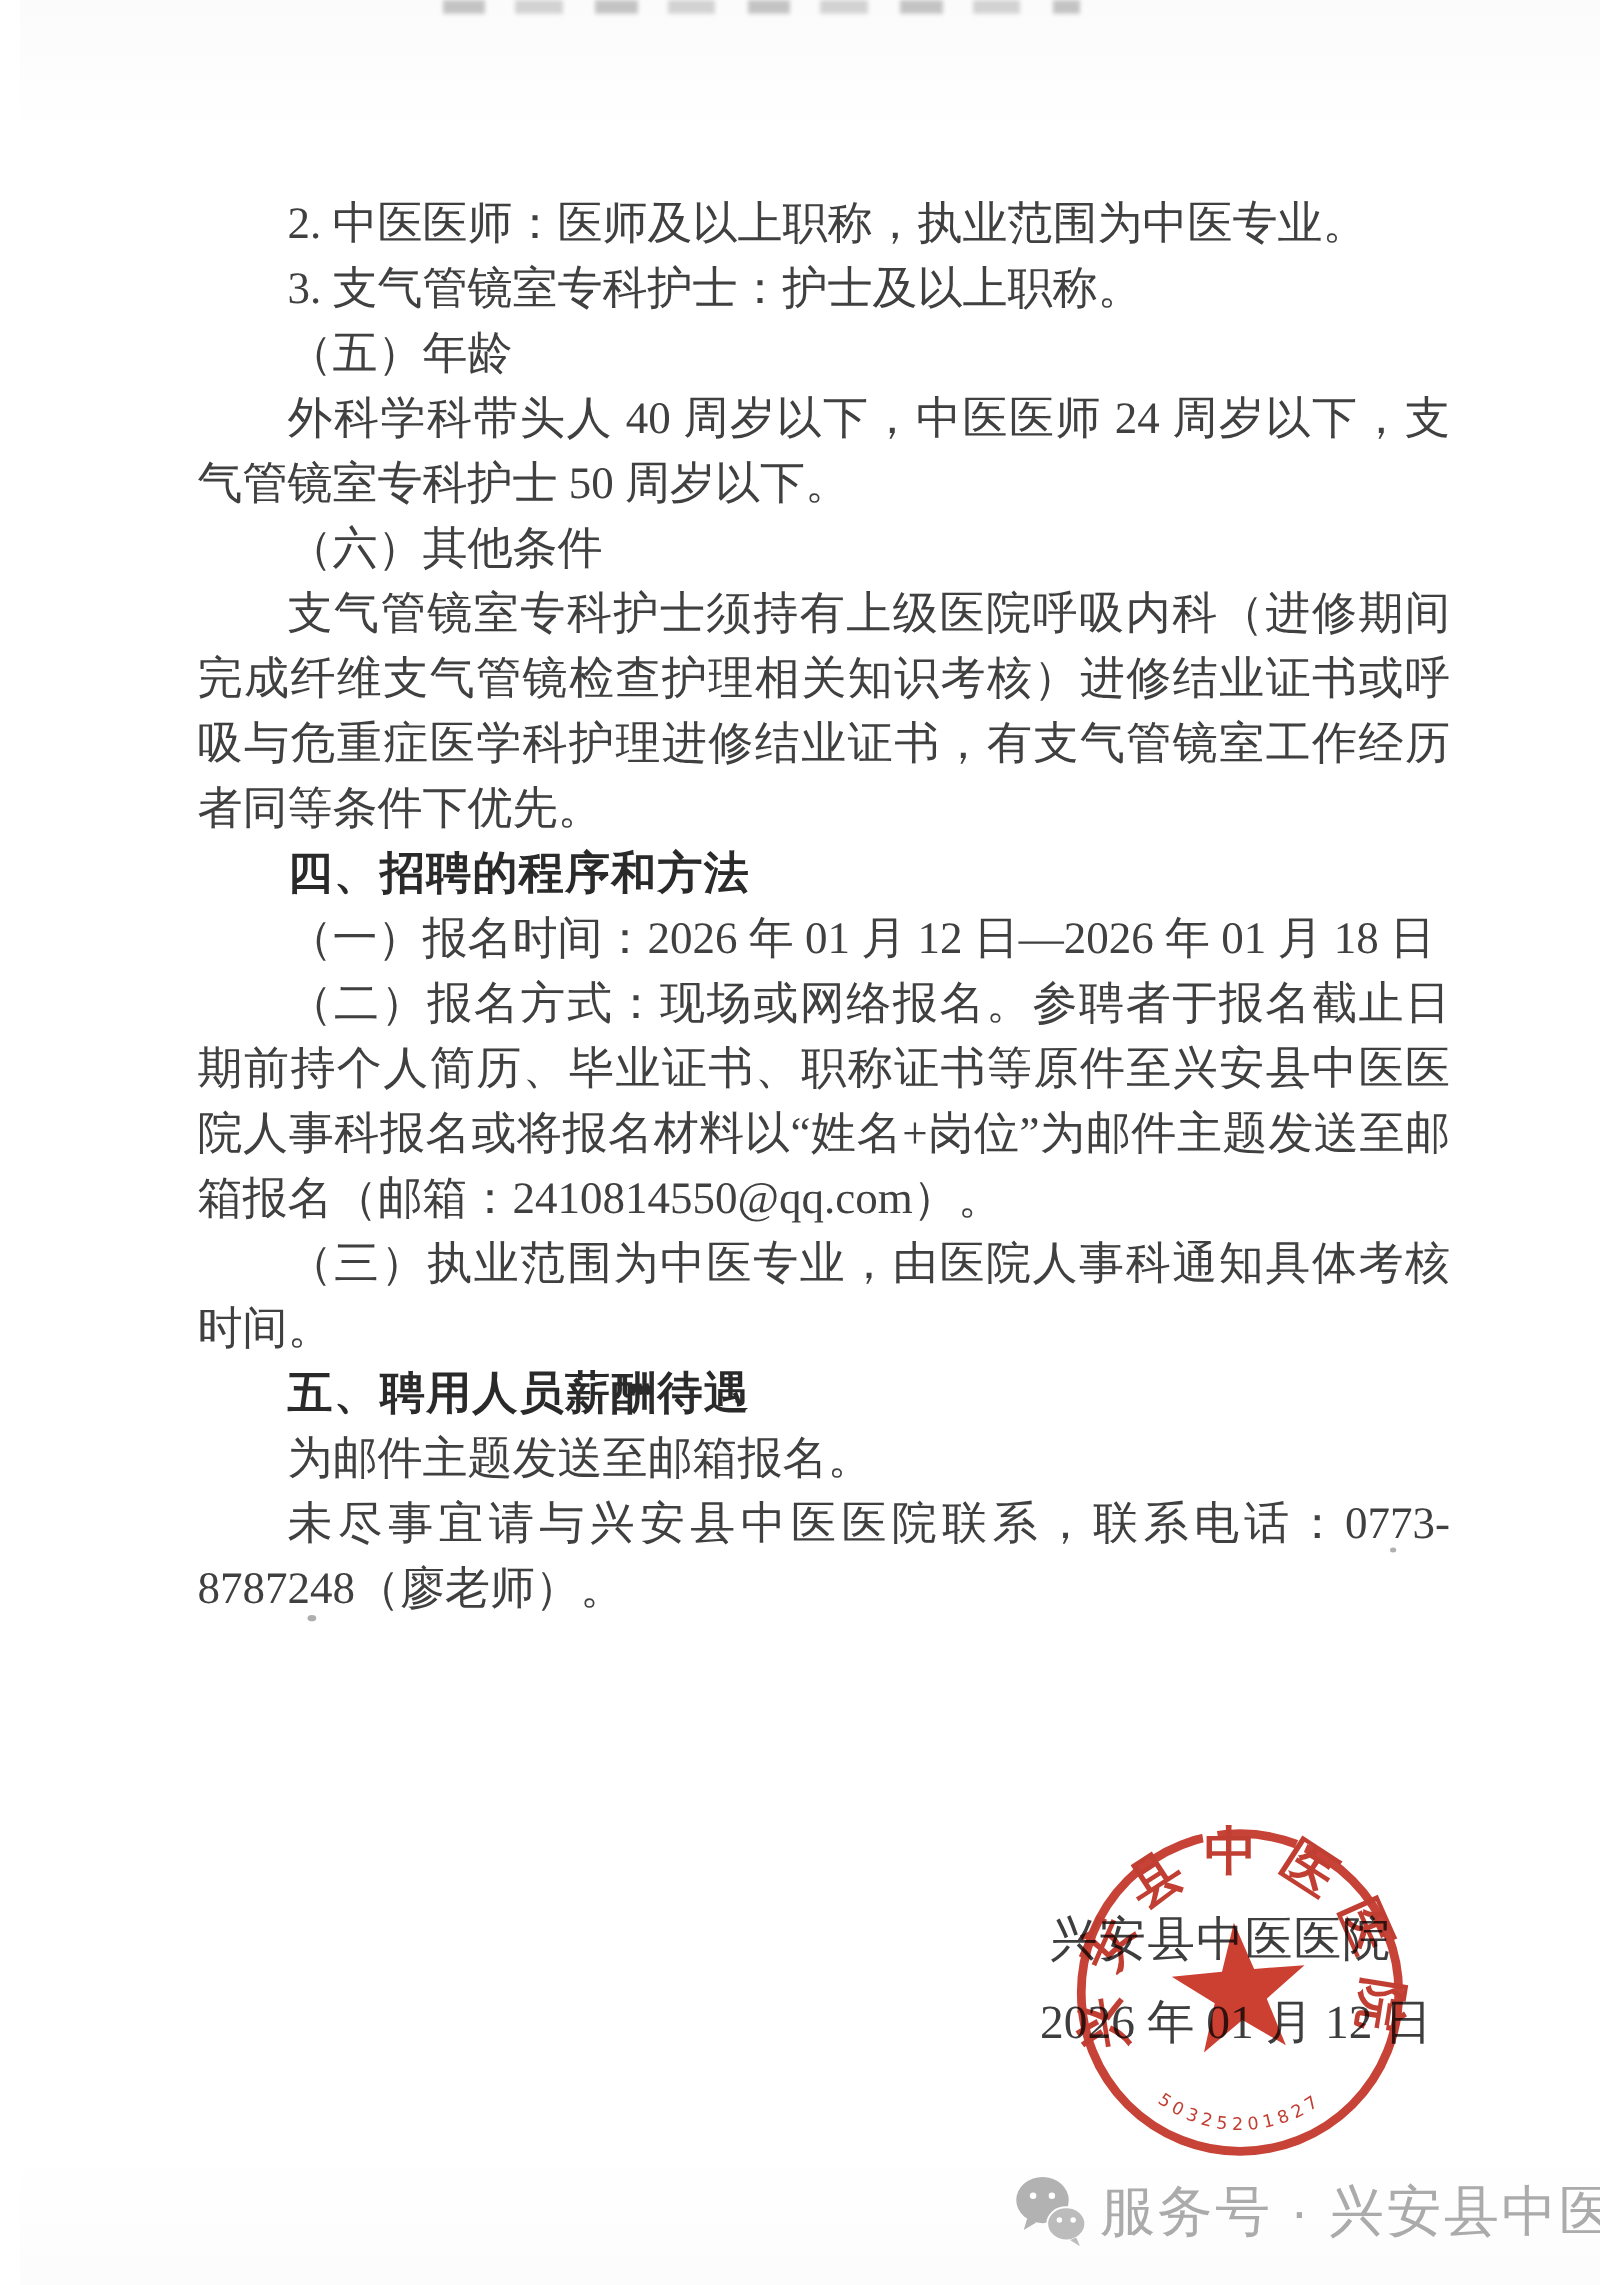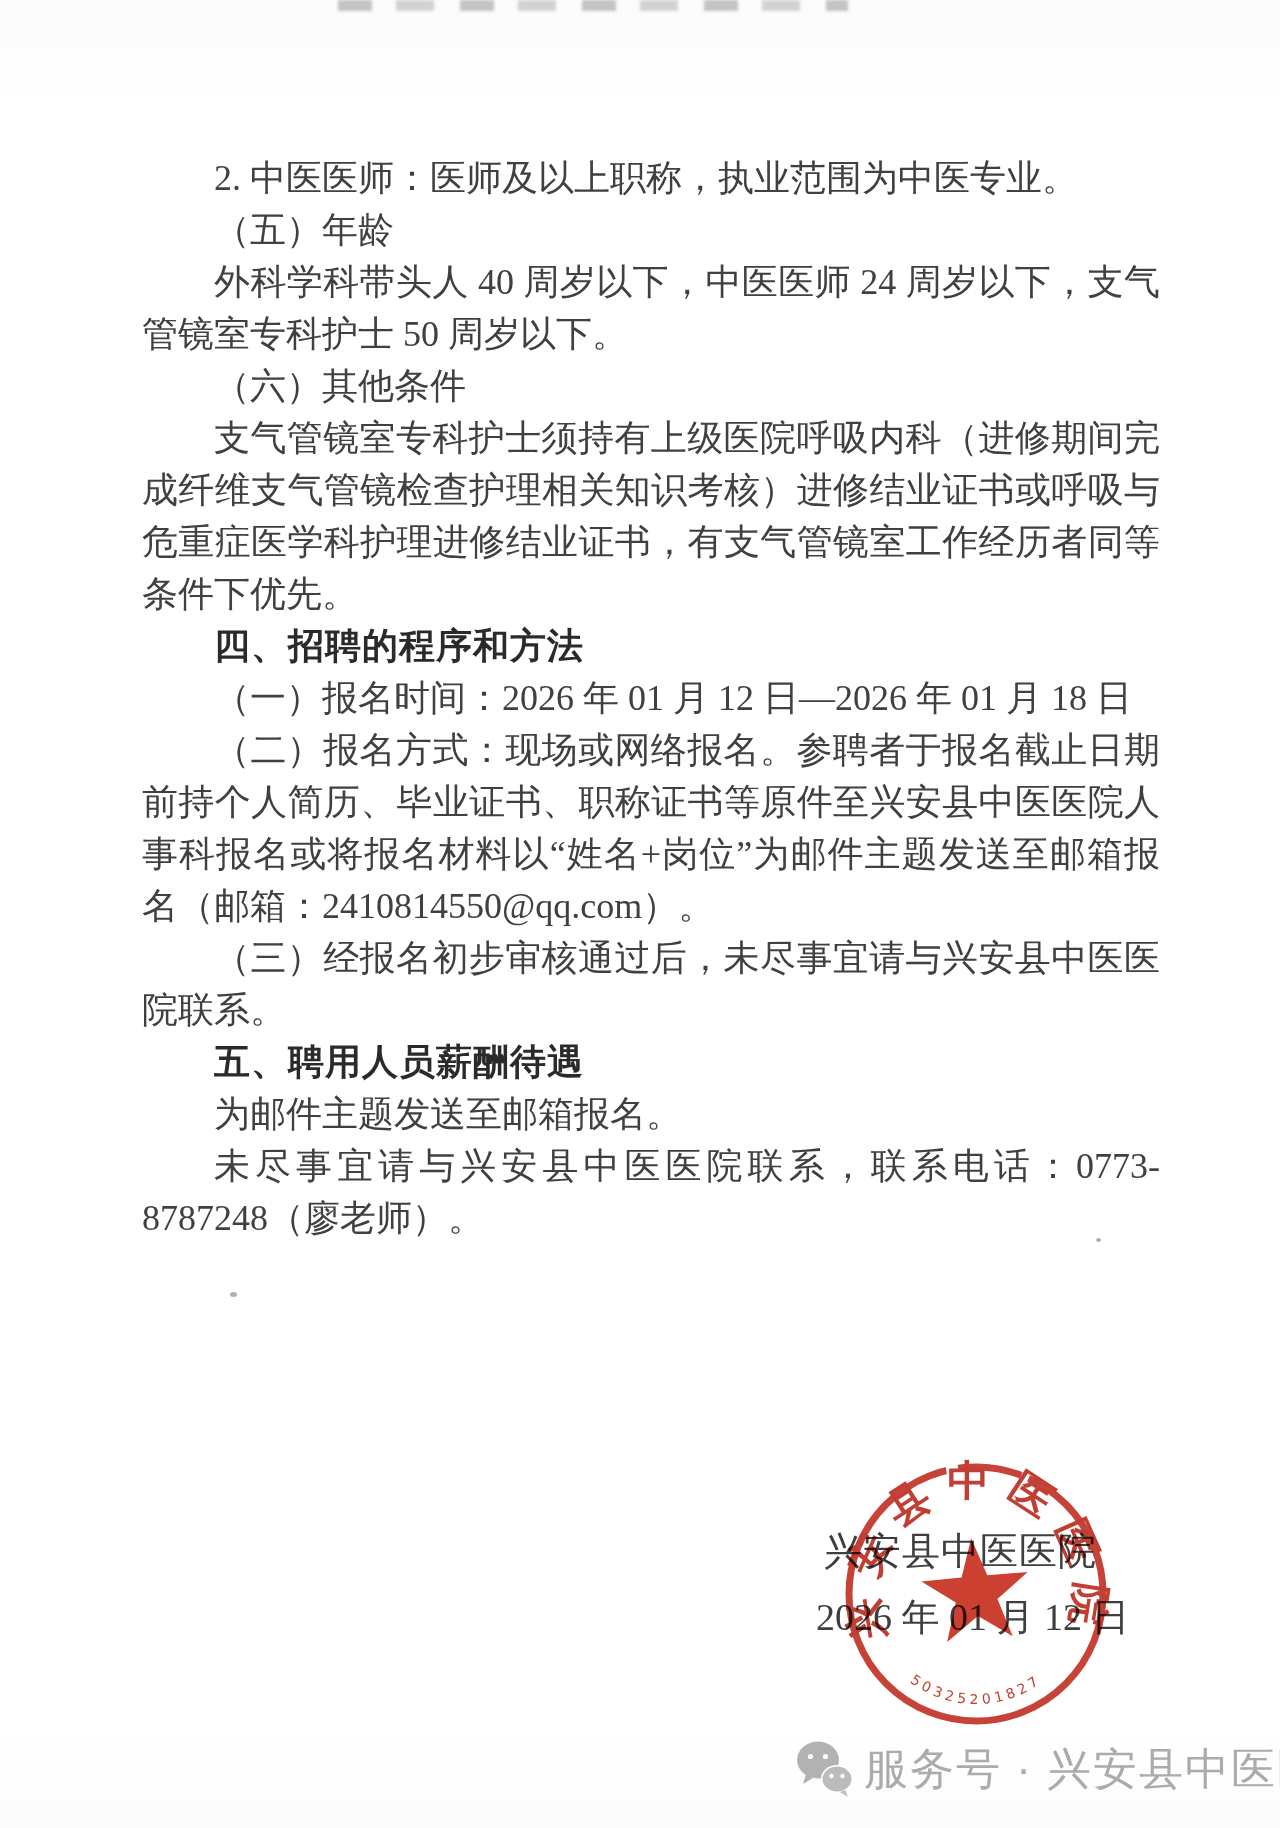--- a/index.html
+++ b/index.html
@@ -1,19 +1,19 @@
 <!DOCTYPE html>
 <html><head>
 <meta charset="utf-8">
 <style>
   html,body{margin:0;padding:0;}
   body{width:1280px;height:1828px;background:#ffffff;position:relative;overflow:hidden;
        font-family:"Liberation Serif","DejaVu Serif",serif;}
   .page{position:absolute;inset:0;background:
-        linear-gradient(180deg,#fbfbfb 0%,#ffffff 6%,#ffffff 94%,#fcfcfc 100%);}
+        linear-gradient(180deg,#fbfbfb 0%,#ffffff 6%,#ffffff 94%,#fcfcfc 100%); margin-left: 16px;}
   
   .top-artifact{position:absolute;left:338px;top:0;width:510px;height:11px;
         background:repeating-linear-gradient(90deg,
           rgba(150,150,150,.55) 0 34px, rgba(255,255,255,0) 34px 58px,
           rgba(150,150,150,.40) 58px 96px, rgba(255,255,255,0) 96px 122px);
         filter:blur(1.5px);}
   .dot-a{position:absolute;width:7px;height:5px;background:rgba(110,110,110,.55);
         border-radius:50%;filter:blur(.5px);}
   
   .doc{position:absolute;left:142px;right:120px;top:152px;
@@ -45,28 +45,29 @@
 <body>
 
 <div class="page">
 
   <div class="top-artifact"></div>
   <div class="dot-a" style="left:230px;top:1292px;"></div>
   <div class="dot-a" style="left:1096px;top:1238px;width:5px;height:4px;"></div>
 
   <div class="doc">
       <p>2. 中医医师：医师及以上职称，执业范围为中医专业。</p>
+      <p>3. 支气管镜室专科护士：护士及以上职称。</p>
       <p>（五）年龄</p>
       <p>外科学科带头人 40 周岁以下，中医医师 24 周岁以下，支气管镜室专科护士 50 周岁以下。</p>
       <p>（六）其他条件</p>
       <p>支气管镜室专科护士须持有上级医院呼吸内科（进修期间完成纤维支气管镜检查护理相关知识考核）进修结业证书或呼吸与危重症医学科护理进修结业证书，有支气管镜室工作经历者同等条件下优先。</p>
       <p class="heading">四、招聘的程序和方法</p>
       <p>（一）报名时间：2026 年 01 月 12 日—2026 年 01 月 18 日</p>
       <p>（二）报名方式：现场或网络报名。参聘者于报名截止日期前持个人简历、毕业证书、职称证书等原件至兴安县中医医院人事科报名或将报名材料以“姓名+岗位”为邮件主题发送至邮箱报名（邮箱：2410814550@qq.com）。</p>
-      <p>（三）经报名初步审核通过后，未尽事宜请与兴安县中医医院联系。</p>
+      <p>（三）执业范围为中医专业，由医院人事科通知具体考核时间。</p>
       <p class="heading">五、聘用人员薪酬待遇</p>
       <p>为邮件主题发送至邮箱报名。</p>
       <p>未尽事宜请与兴安县中医医院联系，联系电话：0773-8787248（廖老师）。</p>
     </div>
 
   <div class="sig-org">兴安县中医医院</div>
   <div class="sig-date">2026 年 01 月 12 日</div>
 
   <svg class="seal" viewBox="0 0 276 276" xmlns="http://www.w3.org/2000/svg">
     <circle cx="138" cy="138" r="127" fill="none" stroke="#c43427" stroke-width="7"></circle>

